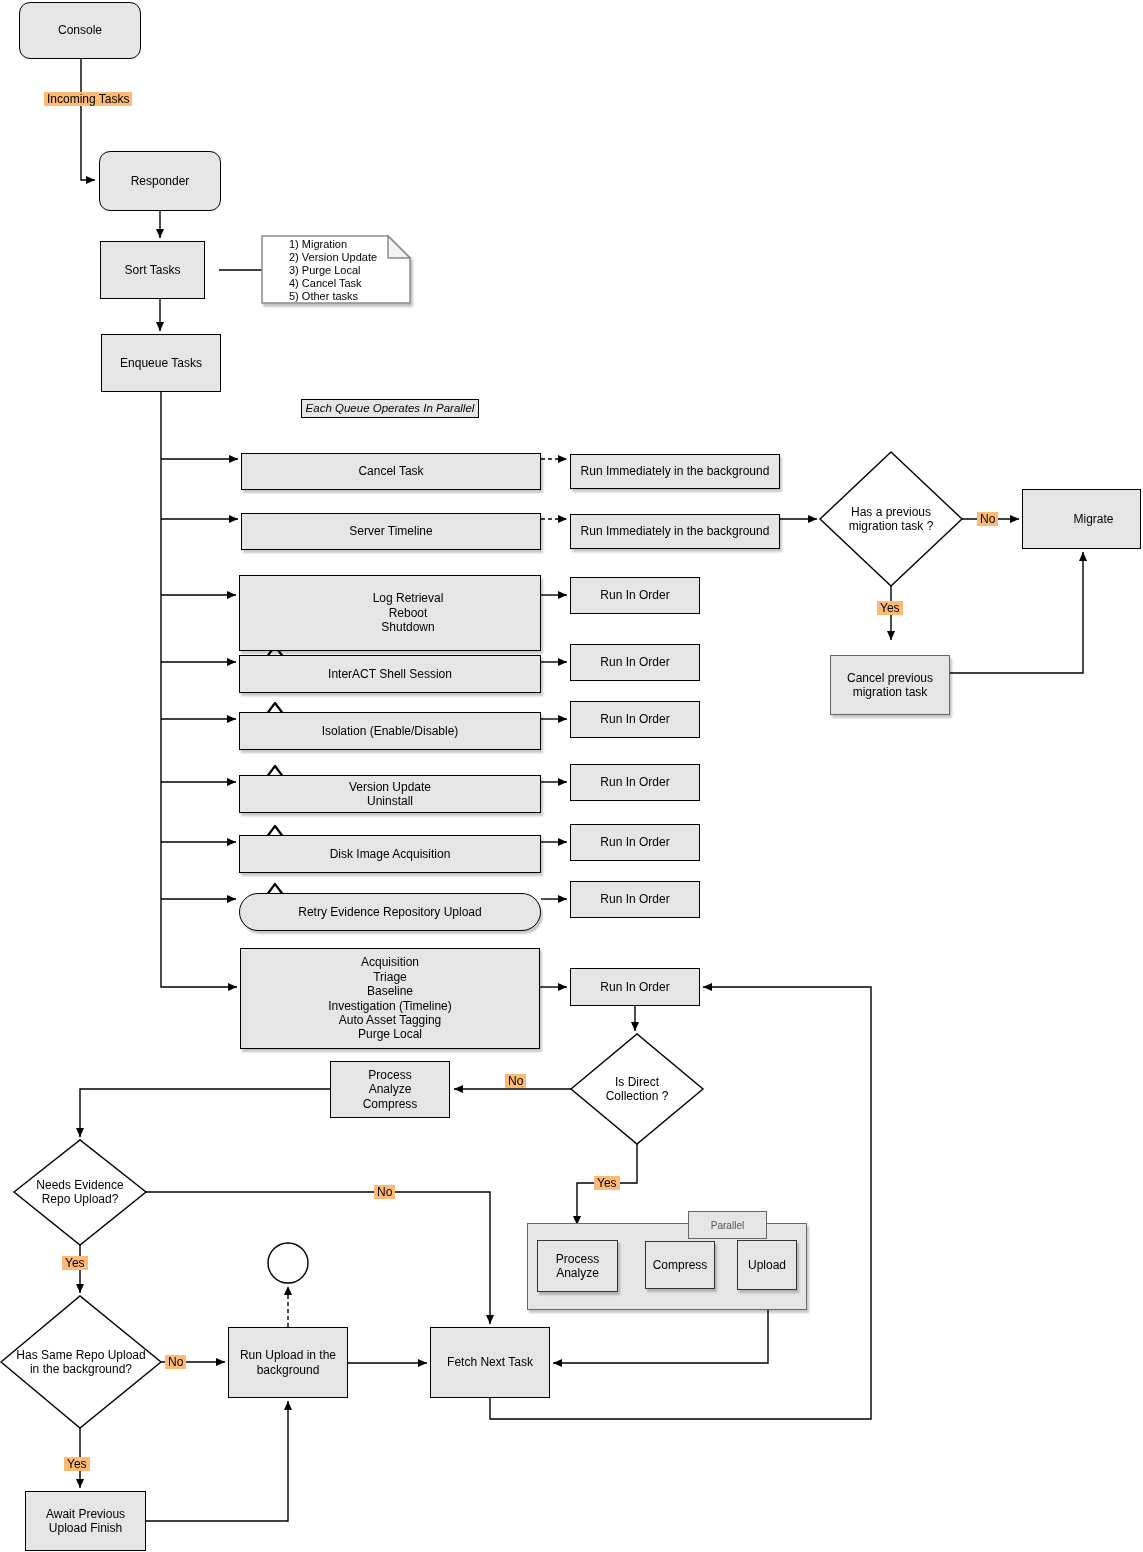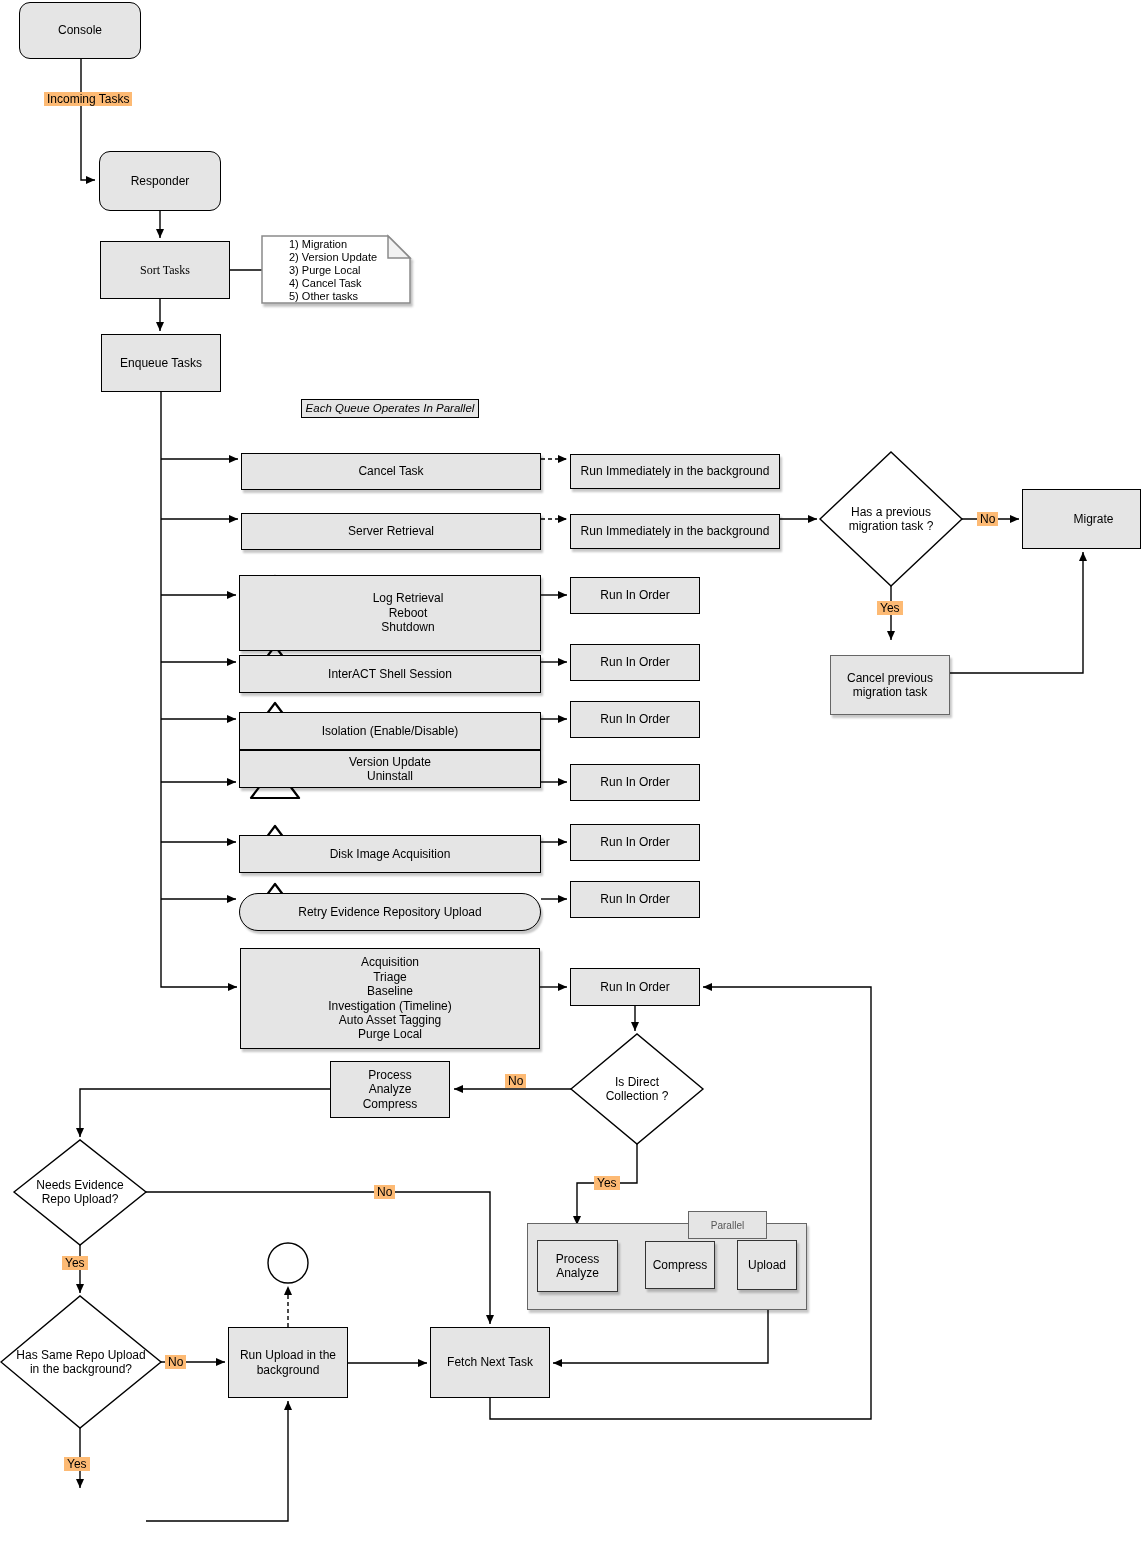--- a/index.html
+++ b/index.html
@@ -134,51 +134,51 @@
       <polygon points="275,884 299,916 251,916"></polygon>
       <polygon points="277,970 301,1002 253,1002"></polygon>
     </g>
 
     <circle cx="288" cy="1263" r="20" fill="#fff" stroke="#000" stroke-width="1.4"></circle>
   </svg>
 
   <div class="node rounded" style="left:19px;top:2px;width:122px;height:57px;">Console</div>
   <div class="edge-label" style="left:44px;top:92px;">Incoming Tasks</div>
   <div class="node rounded" style="left:99px;top:151px;width:122px;height:60px;">Responder</div>
-  <div class="node" style="left:100px;top:241px;width:130px;height:58px;font-family:Liberation Serif, serif;">Sort Tasks</div>
+  <div class="node" style="left:100px;top:241px;width:105px;height:58px;">Sort Tasks</div>
   <div class="note-text" style="left:289px;top:238px;width:118px;">1) Migration
 2) Version Update
 3) Purge Local
 4) Cancel Task
 5) Other tasks</div>
   <div class="node" style="left:101px;top:334px;width:120px;height:58px;">Enqueue Tasks</div>
   <div class="node caption" style="left:301px;top:399px;width:178px;height:19px;border-width:1px;">Each Queue Operates In Parallel</div>
 
   <div class="node shadow" style="left:241px;top:441px;width:300px;height:37px;">Cancel Task</div>
   <div class="node shadow" style="left:570px;top:442px;width:210px;height:35px;">Run Immediately in the background</div>
-  <div class="node shadow" style="left:241px;top:501px;width:300px;height:37px;">Server Retrieval</div>
+  <div class="node shadow" style="left:241px;top:501px;width:300px;height:37px;">Server Timeline</div>
   <div class="node shadow" style="left:570px;top:502px;width:210px;height:35px;">Run Immediately in the background</div>
 
   <div class="node plain" style="left:821px;top:503px;width:140px;height:32px;">Has a previous
 migration task ?</div>
   <div class="edge-label" style="left:977px;top:512px;">No</div>
   <div class="node" style="left:1022px;top:489px;width:119px;height:60px;padding-left:24px;">Migrate</div>
   <div class="edge-label" style="left:877px;top:601px;">Yes</div>
   <div class="node gray-border shadow" style="left:830px;top:643px;width:120px;height:60px;">Cancel previous
 migration task</div>
 
   <div class="node shadow" style="left:239px;top:563px;width:302px;height:76px;padding-left:36px;">Log Retrieval
 Reboot
 Shutdown</div>
   <div class="node" style="left:570px;top:577px;width:130px;height:37px;">Run In Order</div>
   <div class="node shadow" style="left:239px;top:643px;width:302px;height:38px;">InterACT Shell Session</div>
   <div class="node" style="left:570px;top:644px;width:130px;height:37px;">Run In Order</div>
   <div class="node shadow" style="left:239px;top:700px;width:302px;height:38px;">Isolation (Enable/Disable)</div>
   <div class="node" style="left:570px;top:701px;width:130px;height:37px;">Run In Order</div>
-  <div class="node shadow" style="left:239px;top:738px;width:302px;height:38px;">Version Update
+  <div class="node shadow" style="left:239px;top:763px;width:302px;height:38px;">Version Update
 Uninstall</div>
   <div class="node" style="left:570px;top:764px;width:130px;height:37px;">Run In Order</div>
   <div class="node shadow" style="left:239px;top:823px;width:302px;height:38px;text-align:right;">Disk Image Acquisition</div>
   <div class="node" style="left:570px;top:824px;width:130px;height:37px;">Run In Order</div>
   <div class="node shadow" style="left:239px;top:881px;width:302px;height:38px;border-radius:19px;">Retry Evidence Repository Upload</div>
   <div class="node" style="left:570px;top:881px;width:130px;height:37px;">Run In Order</div>
   <div class="node shadow" style="left:240px;top:936px;width:300px;height:101px;">Acquisition
 Triage
 Baseline
 Investigation (Timeline)
@@ -206,14 +206,16 @@
   <div class="edge-label" style="left:374px;top:1185px;">No</div>
   <div class="edge-label" style="left:62px;top:1256px;">Yes</div>
   <div class="node plain" style="left:0px;top:1346px;width:162px;height:32px;">Has Same Repo Upload
 in the background?</div>
   <div class="edge-label" style="left:165px;top:1355px;">No</div>
   <div class="edge-label" style="left:64px;top:1457px;">Yes</div>
 
   <div class="node" style="left:228px;top:1327px;width:120px;height:71px;">Run Upload in the
 background</div>
   <div class="node" style="left:430px;top:1327px;width:120px;height:71px;">Fetch Next Task</div>
+  <div class="node" style="left:25px;top:1491px;width:121px;height:60px;">Await Previous
+Upload Finish</div>
 
 </div>
 
 </body></html>

